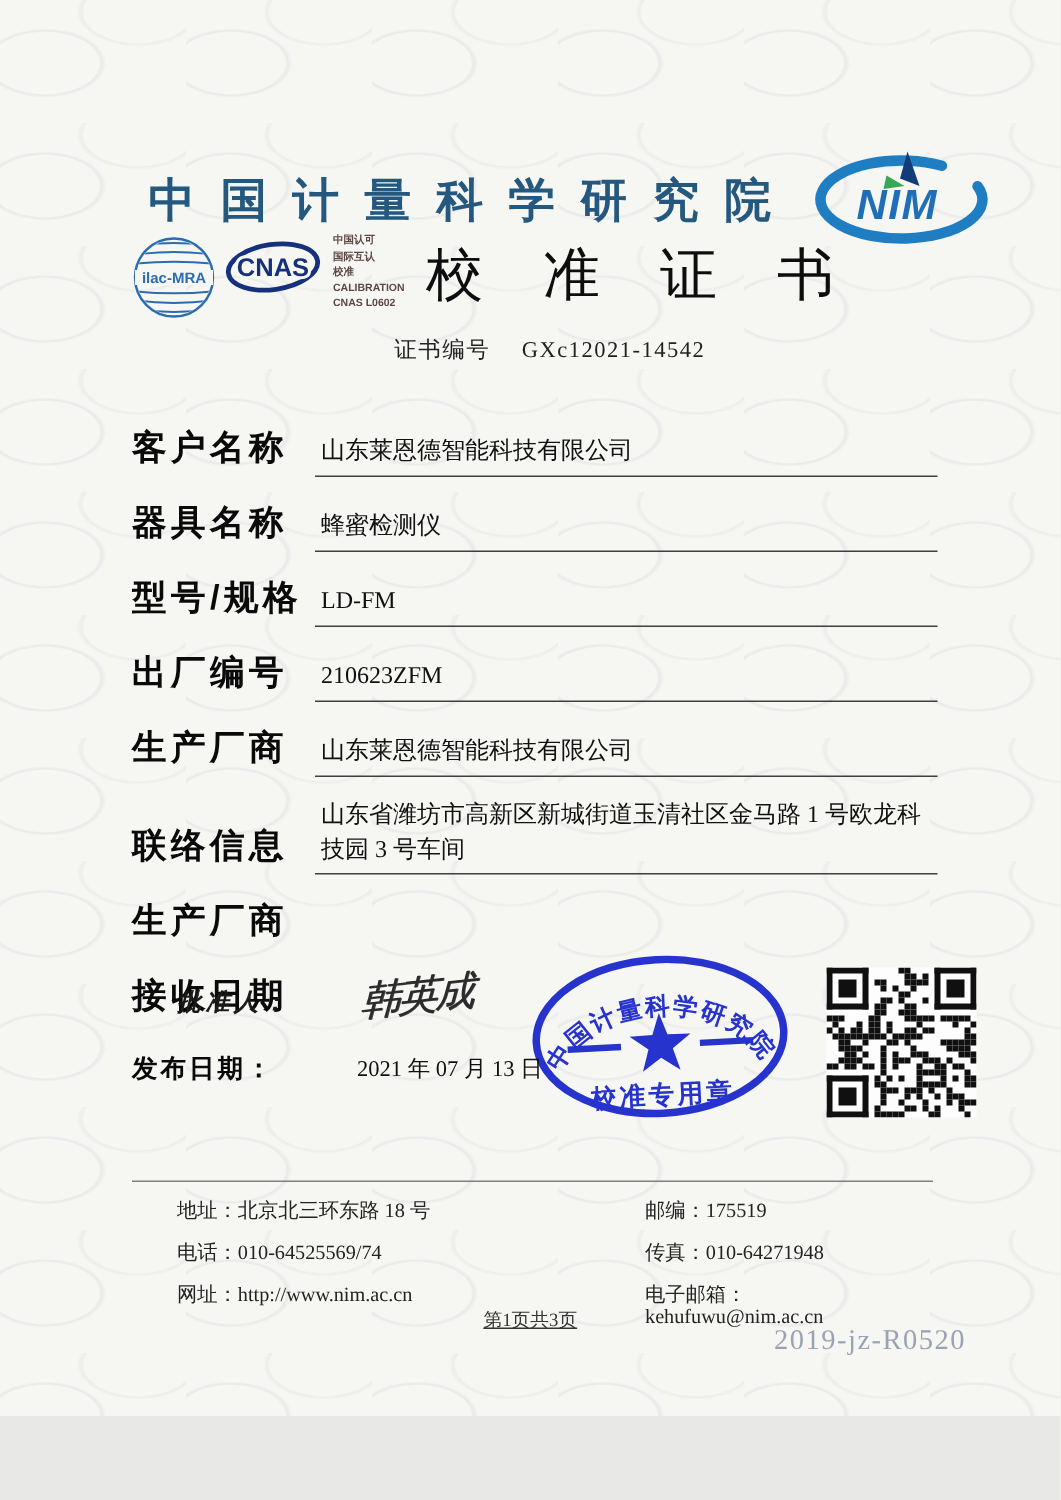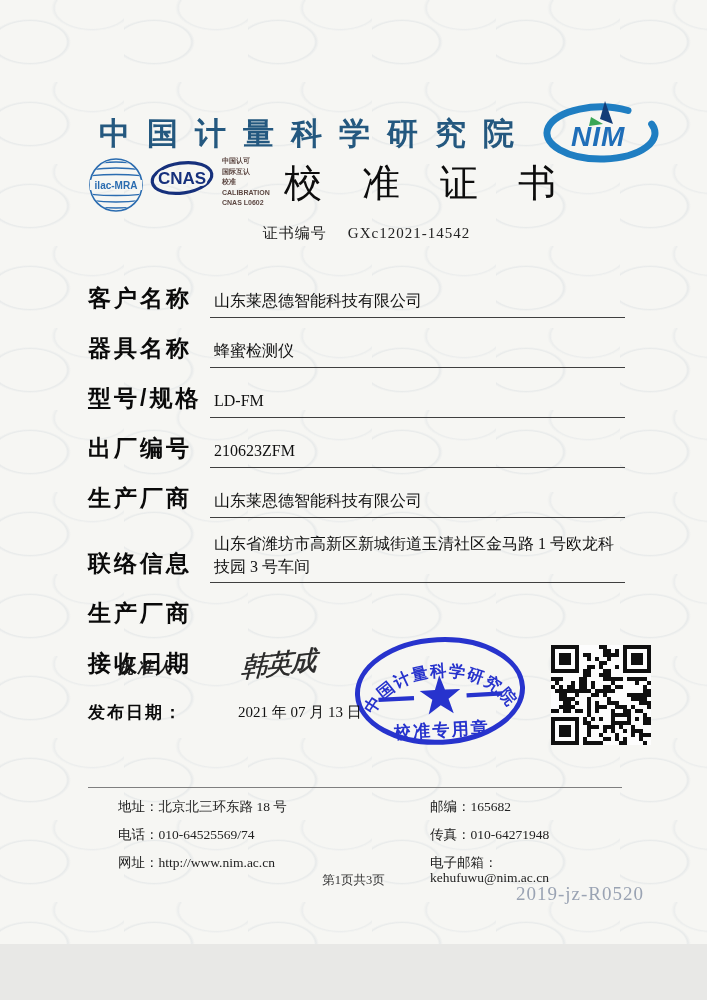--- a/index.html
+++ b/index.html
@@ -90,21 +90,21 @@
   .contact-row { display: flex; margin-bottom: 13px; line-height: 15px; }
   .contact-left { flex: 0 0 312px; }
   .contact-right { flex: 1; }
 
   .form-code {
     position: absolute; top: 883px; left: 516px;
     color: #9aa3b3; font-size: 19px; letter-spacing: 1px;
   }
   .page-num {
     position: absolute; top: 872px; left: 0; width: 100%;
-    text-align: center; font-size: 12.5px; color: #333;
+    text-align: center; font-size: 12.5px; color: #333; text-decoration: underline;
   }
 </style>
 </head>
 <body>
 
 <div class="page">
 
   <div class="org-title">中国计量科学研究院</div>
 
   <svg class="nim-logo" width="124" height="66" viewBox="0 0 124 66">
@@ -425,21 +425,21 @@
   <div class="issue-row">
     <span class="issue-label">发布日期：</span>
     <span class="issue-value">2021 年 07 月 13 日</span>
   </div>
 
   <div class="rule"></div>
 
   <div class="contact">
     <div class="contact-row">
       <div class="contact-left"><span>地址：</span><span>北京北三环东路 18 号</span></div>
-      <div class="contact-right"><span>邮编：</span><span>165682</span></div>
+      <div class="contact-right"><span>邮编：</span><span>175519</span></div>
     </div>
     <div class="contact-row">
       <div class="contact-left"><span>电话：</span><span>010-64525569/74</span></div>
       <div class="contact-right"><span>传真：</span><span>010-64271948</span></div>
     </div>
     <div class="contact-row">
       <div class="contact-left"><span>网址：</span><span>http://www.nim.ac.cn</span></div>
       <div class="contact-right"><span>电子邮箱：</span><span>kehufuwu@nim.ac.cn</span></div>
     </div>
   </div>

